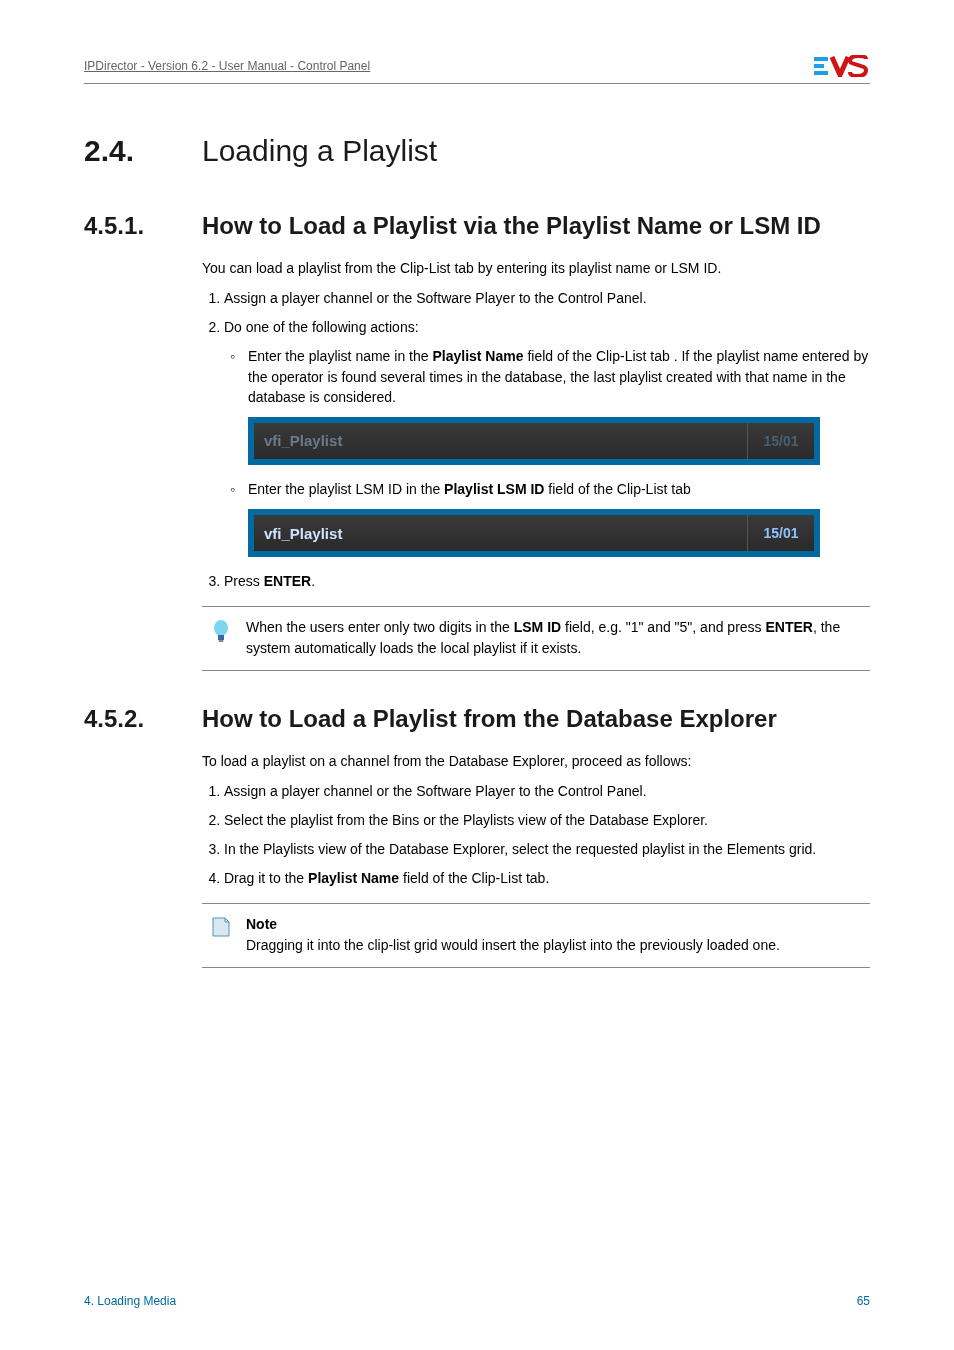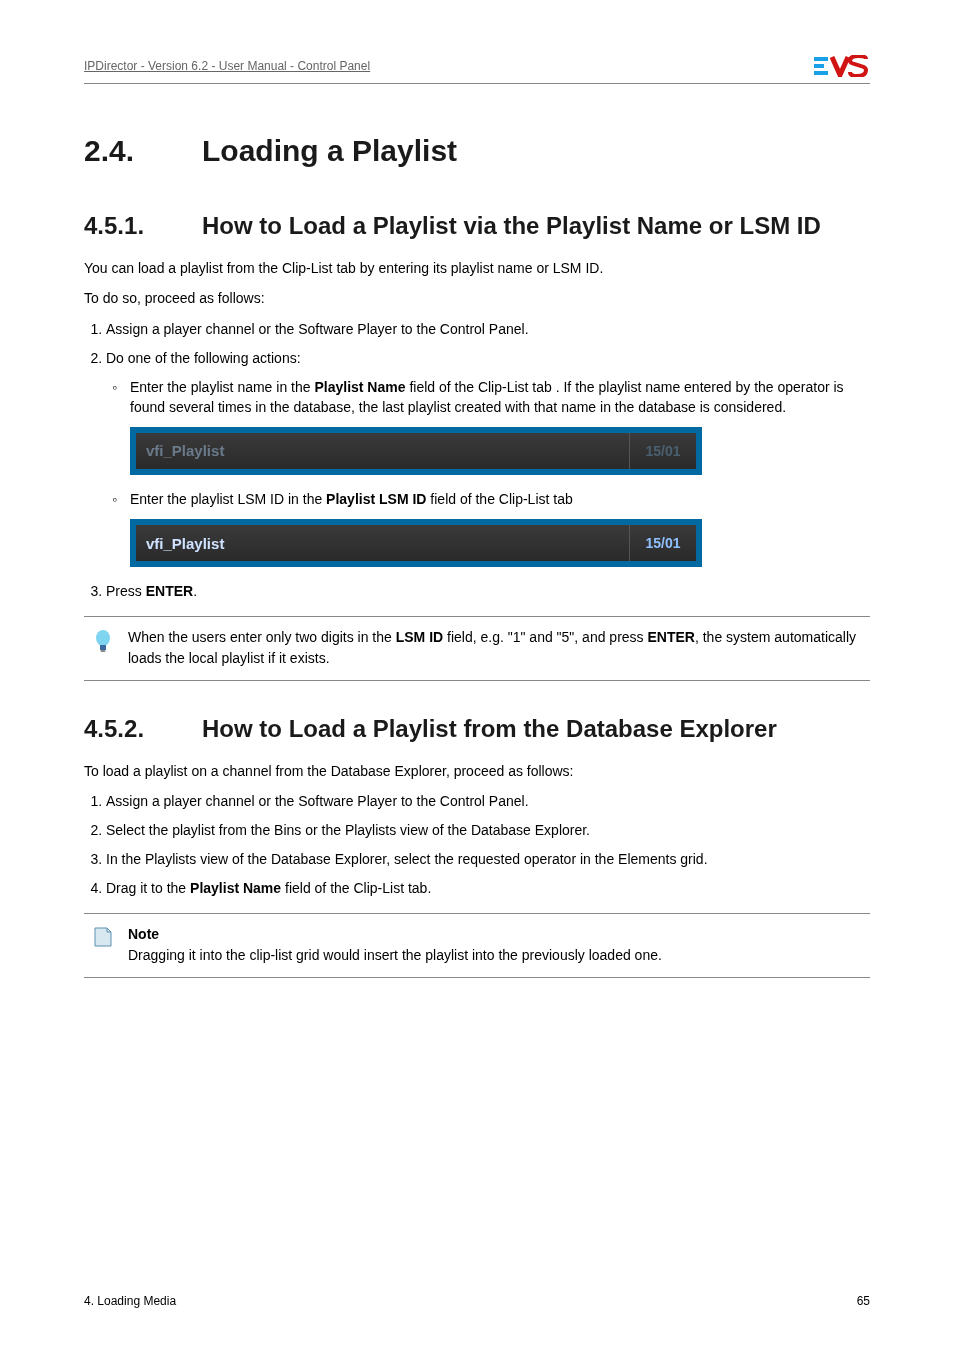--- a/index.html
+++ b/index.html
@@ -33,25 +33,25 @@
     align-items: center;
     gap: 0;
   }
   .header-rule {
     border: none;
     border-top: 1px solid #888;
     margin: 0 0 50px 0;
   }
   .h1-row { display: flex; gap: 38px; margin-bottom: 44px; }
   .h1-num { font-size: 30px; font-weight: bold; color: #1a1a1a; min-width: 80px;}
-  .h1-text { font-size: 30px; font-weight: bold; color: #1a1a1a; }
+  .h1-text { font-size: 30px; font-weight: normal; color: #1a1a1a; }
   .h2-row { display: flex; gap: 28px; margin-bottom: 18px; }
   .h2-num { font-size: 24px; font-weight: bold; color: #1a1a1a; min-width: 90px;}
   .h2-text { font-size: 24px; font-weight: bold; color: #1a1a1a; }
-  .content-indent { }
+  .content-indent { margin-left: 118px; }
   .para { font-size: 14px; line-height: 1.45; margin: 10px 0; }
   .ol { margin: 10px 0 10px 0; padding-left: 22px; font-size: 14px; line-height: 1.5;}
   .ol li { margin-bottom: 8px; }
   .sub-ul { list-style: none; padding-left: 24px; margin: 8px 0;}
   .sub-ul li { position: relative; margin-bottom: 8px; font-size: 14px; line-height: 1.45;}
   .sub-ul li::before { content: "◦"; position: absolute; left: -18px; color: #000; }
   .img-box {
     margin: 10px 0 14px 0;
     border: 6px solid #0369a1;
     display: flex;
@@ -91,21 +91,21 @@
   .callout-body { font-size: 14px; line-height: 1.45; }
   .callout-title { font-weight: bold; display:block; }
   .footer {
     position: absolute;
     bottom: 42px;
     left: 84px;
     right: 84px;
     display: flex;
     justify-content: space-between;
     font-size: 12px;
-    color: #000000;
+    color: #0369a1;
   }
   b { font-weight: bold; }
 </style>
 </head>
 <body>
 
 <div class="page">
 
   <div class="header-row">
     <div class="header-text">IPDirector - Version 6.2 - User Manual - Control Panel</div>
@@ -126,21 +126,20 @@
     <div class="h1-text">Loading a Playlist</div>
   </div>
 
   <div class="h2-row">
     <div class="h2-num">4.5.1.</div>
     <div class="h2-text">How to Load a Playlist via the Playlist Name or LSM ID</div>
   </div>
 
   <div class="content-indent">
     <div class="para">You can load a playlist from the Clip-List tab by entering its playlist name or LSM ID.</div>
-    <div class="para">To do so, proceed as follows:</div>
 
     <ol class="ol">
       <li>Assign a player channel or the Software Player to the Control Panel.</li>
       <li>
         <span>Do one of the following actions:</span>
         <ul class="sub-ul">
           <li>
             <span>Enter the playlist name in the </span><b>Playlist Name</b><span> field of the Clip-List tab . If the playlist name entered by the operator is found several times in the database, the last playlist created with that name in the database is considered.</span>
             <div class="img-box dim">
               <div class="img-main">vfi_Playlist</div>
@@ -178,21 +177,21 @@
   <div class="h2-row">
     <div class="h2-num">4.5.2.</div>
     <div class="h2-text">How to Load a Playlist from the Database Explorer</div>
   </div>
 
   <div class="content-indent">
     <div class="para">To load a playlist on a channel from the Database Explorer, proceed as follows:</div>
     <ol class="ol">
       <li>Assign a player channel or the Software Player to the Control Panel.</li>
       <li>Select the playlist from the Bins or the Playlists view of the Database Explorer.</li>
-      <li>In the Playlists view of the Database Explorer, select the requested operator in the Elements grid.</li>
+      <li>In the Playlists view of the Database Explorer, select the requested playlist in the Elements grid.</li>
       <li>
         <span>Drag it to the </span><b>Playlist Name</b><span> field of the Clip-List tab.</span>
       </li>
     </ol>
 
     <div class="callout" style="margin-bottom:10px;">
       <div class="callout-icon">
         <svg width="20" height="22" viewBox="0 0 20 22">
           <path d="M2 2 L14 2 L18 6 L18 20 L2 20 Z" fill="#d8e8f0" stroke="#5a8fb0" stroke-width="1"></path>
           <path d="M14 2 L14 6 L18 6" fill="none" stroke="#5a8fb0" stroke-width="1"></path>

